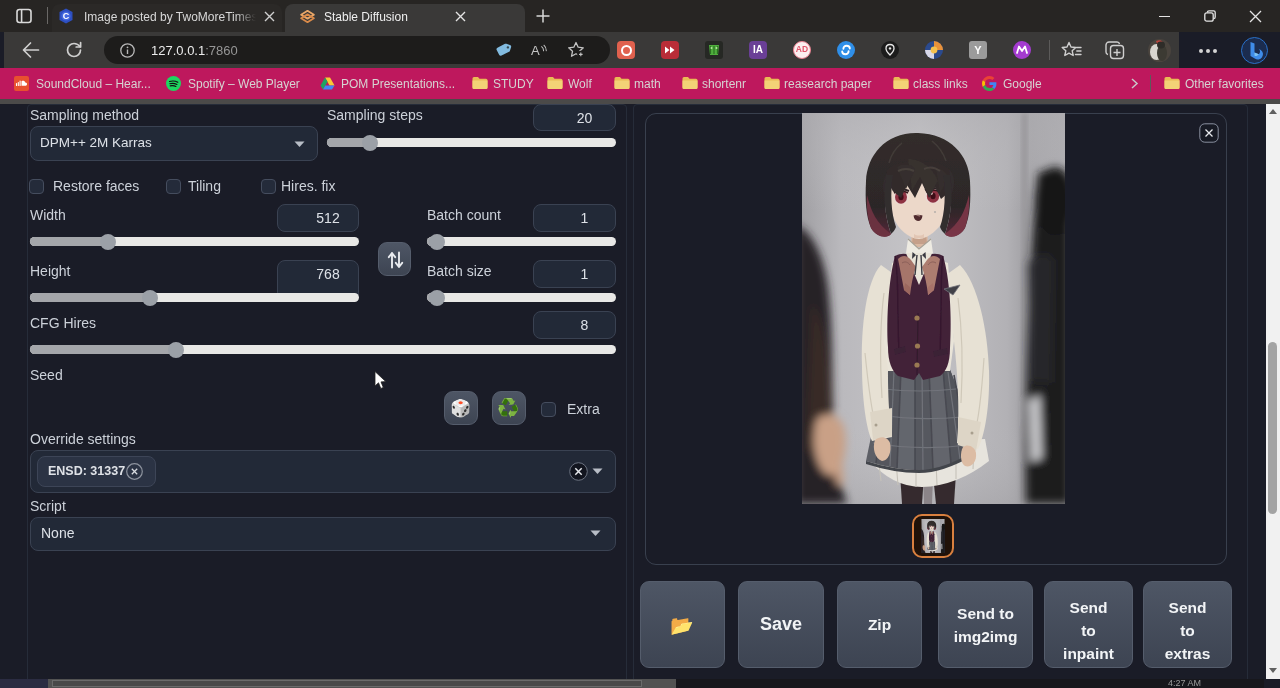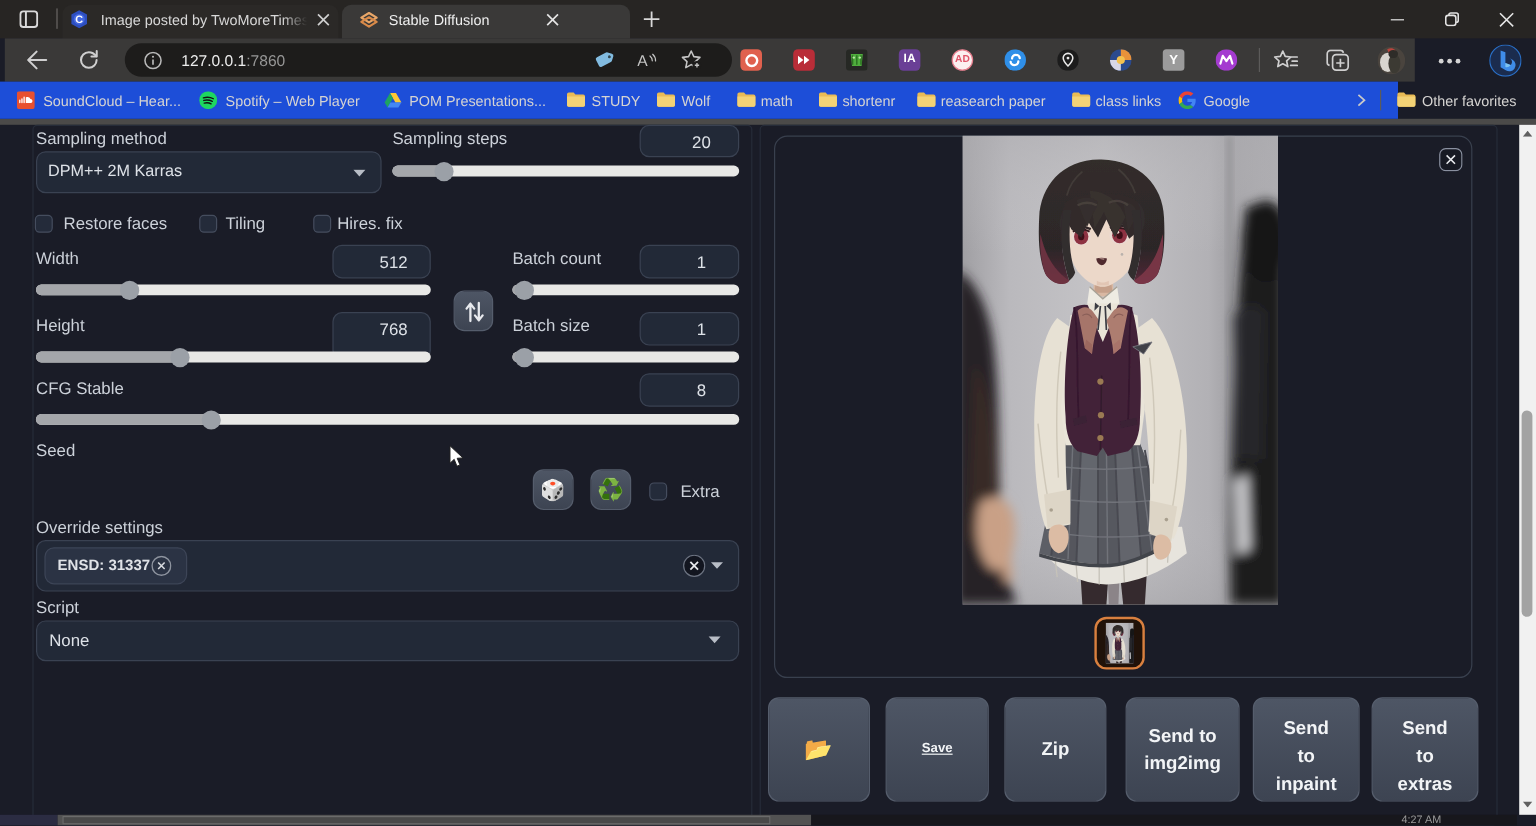--- a/index.html
+++ b/index.html
@@ -4,21 +4,21 @@
 <style>
   * { margin:0; padding:0; box-sizing:border-box; }
   html,body { width:1280px; height:688px; overflow:hidden; background:#1a1c27;
     font-family:"Liberation Sans", sans-serif; }
   .abs { position:absolute; }
   #stage { position:relative; width:1280px; height:688px; }
 
   
   #tabbar { left:0; top:0; width:1280px; height:32px; background:#272523; }
   #toolbar { left:4px; top:32px; width:1175px; height:36px; background:#3a3938; }
-  #bookmarks { left:0; top:68px; width:1165px; height:31px; background:#1d4ed8; }
+  #bookmarks { left:0; top:68px; width:1280px; height:31px; background:#be185d; }
   #graybar { left:0; top:99px; width:1280px; height:5px; background:#4b4a49; }
 
   .tab { top:4px; height:28px; border-radius:8px 8px 0 0; }
   .tabtxt { font-size:12px; color:#d8d8d8; line-height:28px; white-space:nowrap; overflow:hidden; }
 
   
   #page { left:0; top:104px; width:1266px; height:575px; background:#1a1c27; overflow:hidden; }
   .glabel { position:absolute; font-size:14px; color:#ccd1d9; }
   .gbox { position:absolute; background:#222937; border:1px solid #3a4252; border-radius:8px; color:#dde1e7; font-size:14px;padding-left:20px; }
   .gnum { text-align:center; line-height:26px; }
@@ -94,21 +94,21 @@
   <div class="gbox gnum" style="left:277px;top:260px;width:82px;height:40px;">768</div>
   <div class="track" style="left:30px;top:293px;width:329px;"></div>
   <div class="fill" style="left:30px;top:293px;width:120px;"></div>
   <div class="knob" style="left:142px;top:289.5px;"></div>
   <div class="glabel" style="left:427px;top:263px;">Batch size</div>
   <div class="gbox gnum" style="left:533px;top:260px;width:83px;height:28px;">1</div>
   <div class="track" style="left:427px;top:293px;width:189px;"></div>
   <div class="fill" style="left:427px;top:293px;width:10px;"></div>
   <div class="knob" style="left:429px;top:289.5px;"></div>
 
-  <div class="glabel" style="left:30px;top:315px;">CFG Stable</div>
+  <div class="glabel" style="left:30px;top:315px;">CFG Hires</div>
   <div class="gbox gnum" style="left:533px;top:311px;width:83px;height:28px;">8</div>
   <div class="track" style="left:30px;top:345px;width:586px;"></div>
   <div class="fill" style="left:30px;top:345px;width:146px;"></div>
   <div class="knob" style="left:168px;top:341.5px;"></div>
 
   <div class="glabel" style="left:30px;top:367px;">Seed</div>
   <div class="gbtn" style="left:444px;top:391px;width:34px;height:34px;font-size:17px;text-align:center;line-height:33px;">🎲</div>
   <div class="gbtn" style="left:492px;top:391px;width:34px;height:34px;font-size:18px;text-align:center;line-height:33px;">♻️</div>
   <div class="cbx" style="left:541px;top:402px;"></div>
   <div class="glabel" style="left:567px;top:401px;">Extra</div>
@@ -307,21 +307,21 @@
     <rect x="0.8" y="0.8" width="18.4" height="18.4" rx="5" fill="#171a24" stroke="#8a90a0" stroke-width="1"></rect>
     <path d="M6.5 6.5 L13.5 13.5 M13.5 6.5 L6.5 13.5" stroke="#e8eaee" stroke-width="1.3"></path>
   </svg>
 
   <div class="abs" style="left:912px;top:514px;width:42px;height:44px;border:2px solid #d9803f;border-radius:10px;background:#201209;"></div>
   <svg class="abs" style="left:921px;top:519px" width="24" height="34" viewBox="0 0 263 391">
     <use href="#scene"></use>
   </svg>
 
   <div class="gbtn" style="left:640px;top:581px;width:85px;height:87px;font-size:19px;text-align:center;line-height:87px;">📂</div>
-  <div class="gbtn" style="left:738px;top:581px;width:86px;height:87px;font-size:11px;text-align:center;line-height:85px;text-decoration:underline;">Save</div>
+  <div class="gbtn" style="left:738px;top:581px;width:86px;height:87px;font-size:18px;text-align:center;line-height:85px;">Save</div>
   <div class="gbtn" style="left:837px;top:581px;width:85px;height:87px;font-size:15.5px;text-align:center;line-height:85px;">Zip</div>
   <div class="gbtn" style="left:938px;top:581px;width:95px;height:87px;font-size:15.5px;text-align:center;">
       <div style="margin-top:20px;line-height:23px;">Send to<br>img2img</div>
     </div>
   <div class="gbtn" style="left:1044px;top:581px;width:89px;height:87px;font-size:15.5px;text-align:center;">
       <div style="margin-top:14px;line-height:23px;">Send<br>to<br>inpaint</div>
     </div>
   <div class="gbtn" style="left:1143px;top:581px;width:89px;height:87px;font-size:15.5px;text-align:center;">
       <div style="margin-top:14px;line-height:23px;">Send<br>to<br>extras</div>
     </div>

